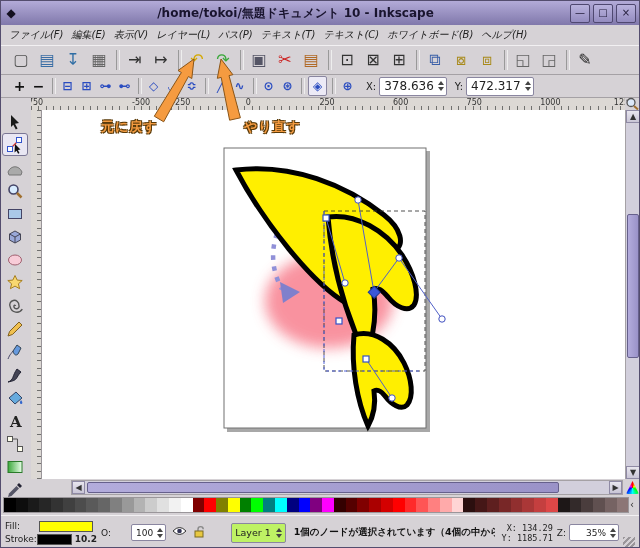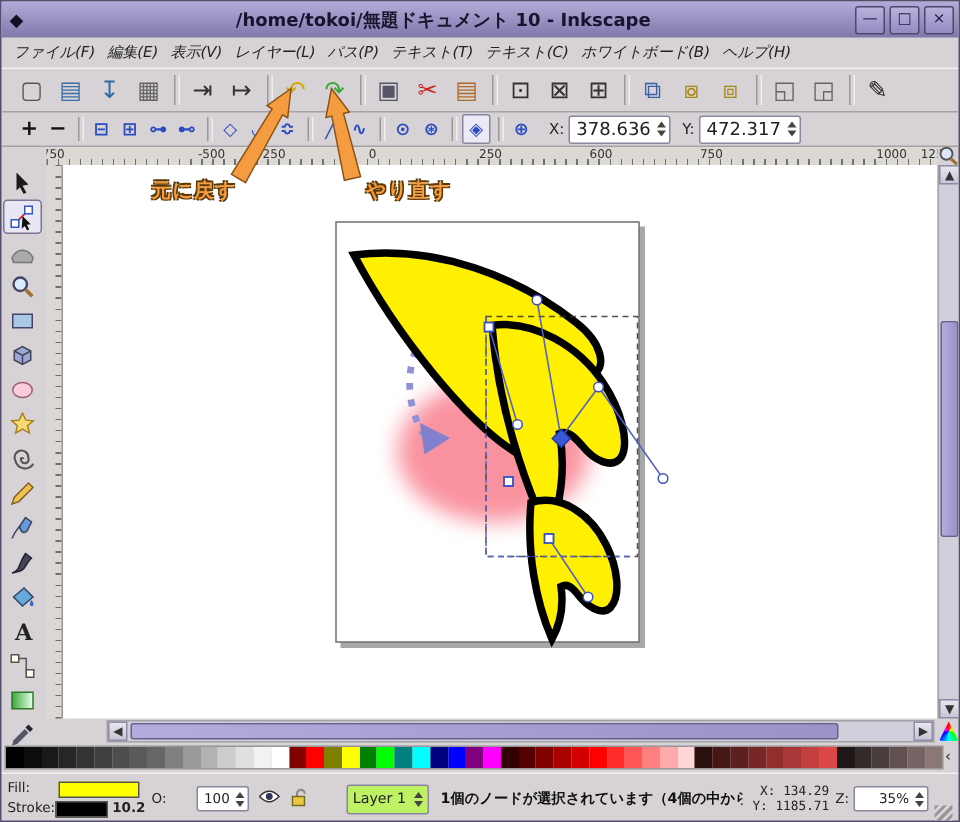--- a/index.html
+++ b/index.html
@@ -210,21 +210,21 @@
   </div>
 
   <div id="hruler">
       <span class="rlabel" style="left: -6px;">-750</span>
       <span class="rlabel" style="left: 78px; margin-left: 23px;">-500</span>
       <span class="rlabel" style="left: 141.2px;">-250</span>
       <span class="rlabel" style="left: 214.8px;">0</span>
       <span class="rlabel" style="left: 288.4px;">250</span>
       <span class="rlabel" style="left: 362px;">600</span>
       <span class="rlabel" style="left: 435.6px;">750</span>
-      <span class="rlabel" style="left: 509.2px; margin-left: 44px;">1000</span>
+      <span class="rlabel" style="left: 509.2px;">1000</span>
       <span class="rlabel" style="left: 582.8px;">1250</span>
     </div>
   <div id="vruler"></div>
   <div id="ruler-corner">
     <svg width="15" height="13" viewBox="0 0 15 13">
         <circle cx="6" cy="5.5" r="4" fill="#dce8f8" stroke="#555" stroke-width="1.3"></circle>
         <path d="M9 9l4 3.5" stroke="#a07030" stroke-width="2"></path>
       </svg>
   </div>
 

